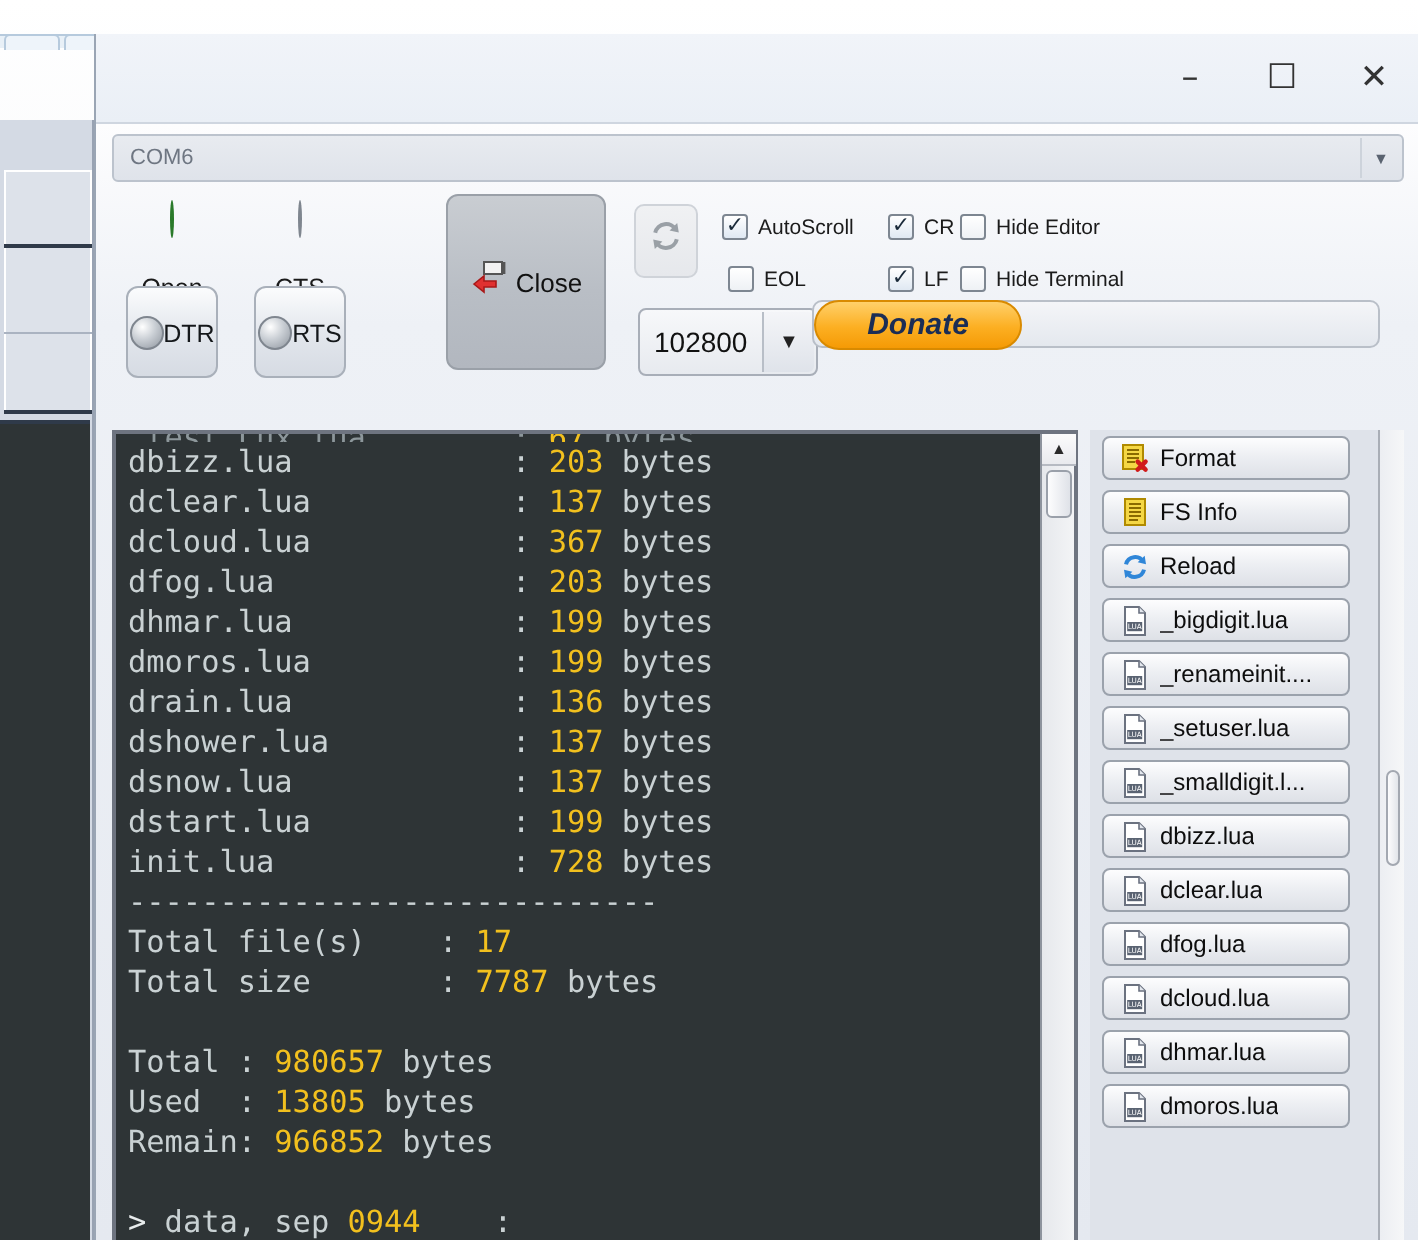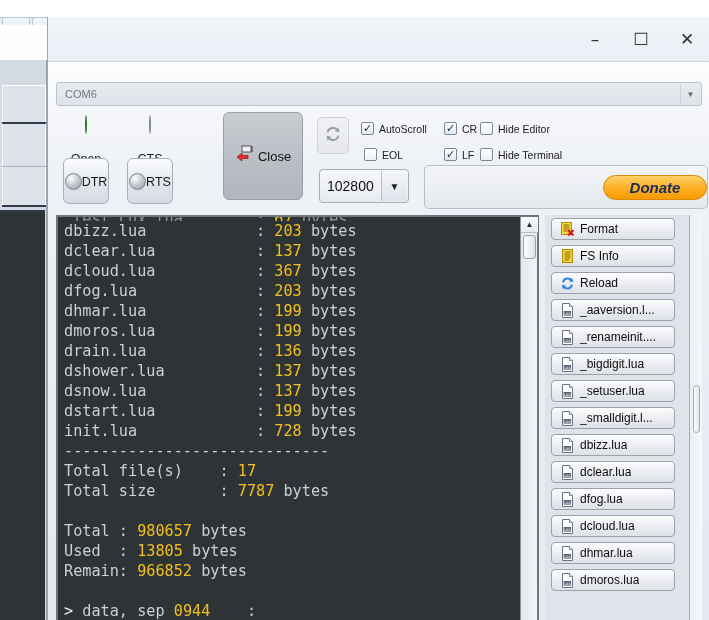--- a/index.html
+++ b/index.html
@@ -52,21 +52,21 @@
     display:flex; align-items:center; justify-content:flex-end;
   }
   .winbtn{
     width:46px; height:44px; display:flex; align-items:center; justify-content:center;
     font-size:17px; color:#333; font-family:"DejaVu Sans", sans-serif;
   }
 
   #winbody{
     position:absolute; left:0; top:45px; width:662px; height:558px;
     background:linear-gradient(#fdfdfe,#eef1f6 18%,#e5e9f0);
-    padding:20px 8px 0 8px;
+    padding:5px 8px 0 8px;
   }
 
   
   #port-combo{
     position:relative; width:646px; height:24px;
     background:linear-gradient(#e8ebf0,#dfe3ea);
     border:1px solid #bcc3cd; border-radius:3px;
     display:flex; align-items:center;
   }
   #port-combo .pc-text{
@@ -140,24 +140,24 @@
   #baud .bv{ font-size:14px; color:#111; padding-left:7px; }
   #baud .ba{
     position:absolute; right:1px; top:1px; bottom:1px; width:26px;
     background:linear-gradient(#f4f5f8,#dfe3ea);
     border-left:1px solid #b8bec7; border-radius:0 3px 3px 0;
     display:flex; align-items:center; justify-content:center;
     font-size:10px; color:#222;
   }
 
   #donate-panel{
-    position:absolute; left:368px; top:53px; width:284px; height:44px;
+    position:absolute; left:350px; top:53px; width:284px; height:24px;
     background:linear-gradient(#f4f5f8,#e4e8ee);
     border:1px solid #b9bfc8; border-radius:5px;
-    display:flex; align-items:center; justify-content:flex-end;
+    display:flex; align-items:center; justify-content:flex-start;
   }
   #donate-btn{
     width:104px; height:25px; border-radius:13px;
     background:linear-gradient(#ffd06a,#fcaf22 55%,#f59a05);
     border:1px solid #d98a00;
     display:flex; align-items:center; justify-content:center;
     font-size:15px; font-weight:bold; font-style:italic; color:#1b2d55;
     font-family:"Liberation Sans", sans-serif;
   }
 
@@ -398,43 +398,32 @@
             </div>
             <div class="fbtn">
               <span class="ic">
                 <svg width="15" height="15" viewBox="0 0 15 15">
                   <path d="M2.5 0.5 h7 l3 3 v11 h-10 z" fill="#ffffff" stroke="#6b7280"></path>
                   <path d="M9.5 0.5 v3 h3" fill="#e3e7ee" stroke="#6b7280" stroke-width="0.8"></path>
                   <rect x="3.6" y="8" width="7.5" height="4.6" fill="#5a6372"></rect>
                   <text x="7.35" y="11.5" font-size="3.6" fill="#ffffff" text-anchor="middle" font-family="DejaVu Sans, sans-serif">LUA</text>
                 </svg>
               </span>
-              <span class="tx">_aaversion.l...</span>
+              <span class="tx">_bigdigit.lua</span>
             </div>
             <div class="fbtn">
               <span class="ic">
                 <svg width="15" height="15" viewBox="0 0 15 15">
                   <path d="M2.5 0.5 h7 l3 3 v11 h-10 z" fill="#ffffff" stroke="#6b7280"></path>
                   <path d="M9.5 0.5 v3 h3" fill="#e3e7ee" stroke="#6b7280" stroke-width="0.8"></path>
                   <rect x="3.6" y="8" width="7.5" height="4.6" fill="#5a6372"></rect>
                   <text x="7.35" y="11.5" font-size="3.6" fill="#ffffff" text-anchor="middle" font-family="DejaVu Sans, sans-serif">LUA</text>
                 </svg>
               </span>
               <span class="tx">_renameinit....</span>
-            </div>
-            <div class="fbtn">
-              <span class="ic">
-                <svg width="15" height="15" viewBox="0 0 15 15">
-                  <path d="M2.5 0.5 h7 l3 3 v11 h-10 z" fill="#ffffff" stroke="#6b7280"></path>
-                  <path d="M9.5 0.5 v3 h3" fill="#e3e7ee" stroke="#6b7280" stroke-width="0.8"></path>
-                  <rect x="3.6" y="8" width="7.5" height="4.6" fill="#5a6372"></rect>
-                  <text x="7.35" y="11.5" font-size="3.6" fill="#ffffff" text-anchor="middle" font-family="DejaVu Sans, sans-serif">LUA</text>
-                </svg>
-              </span>
-              <span class="tx">_bigdigit.lua</span>
             </div>
             <div class="fbtn">
               <span class="ic">
                 <svg width="15" height="15" viewBox="0 0 15 15">
                   <path d="M2.5 0.5 h7 l3 3 v11 h-10 z" fill="#ffffff" stroke="#6b7280"></path>
                   <path d="M9.5 0.5 v3 h3" fill="#e3e7ee" stroke="#6b7280" stroke-width="0.8"></path>
                   <rect x="3.6" y="8" width="7.5" height="4.6" fill="#5a6372"></rect>
                   <text x="7.35" y="11.5" font-size="3.6" fill="#ffffff" text-anchor="middle" font-family="DejaVu Sans, sans-serif">LUA</text>
                 </svg>
               </span>

